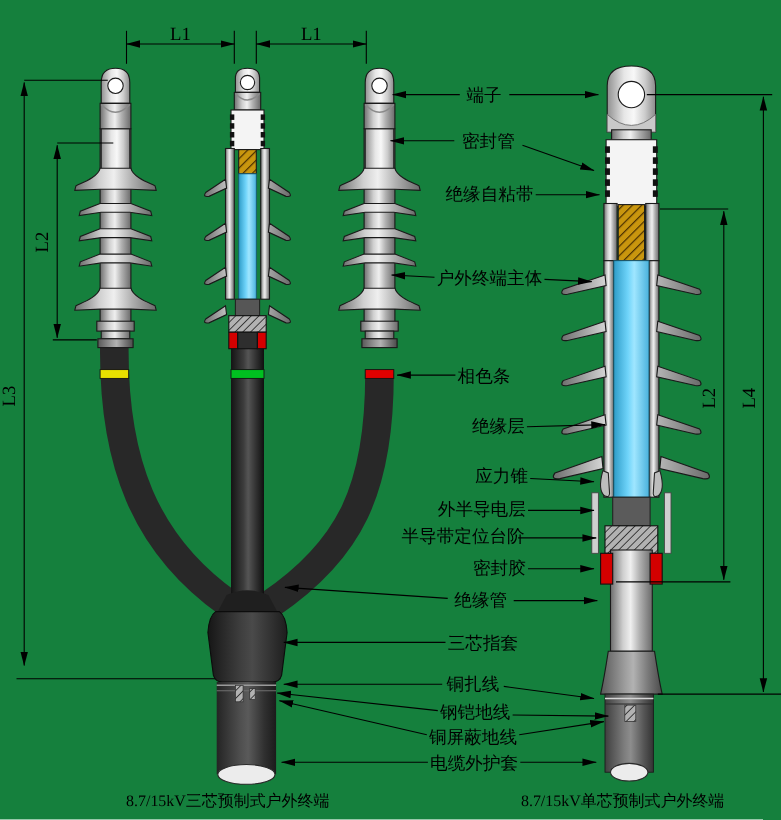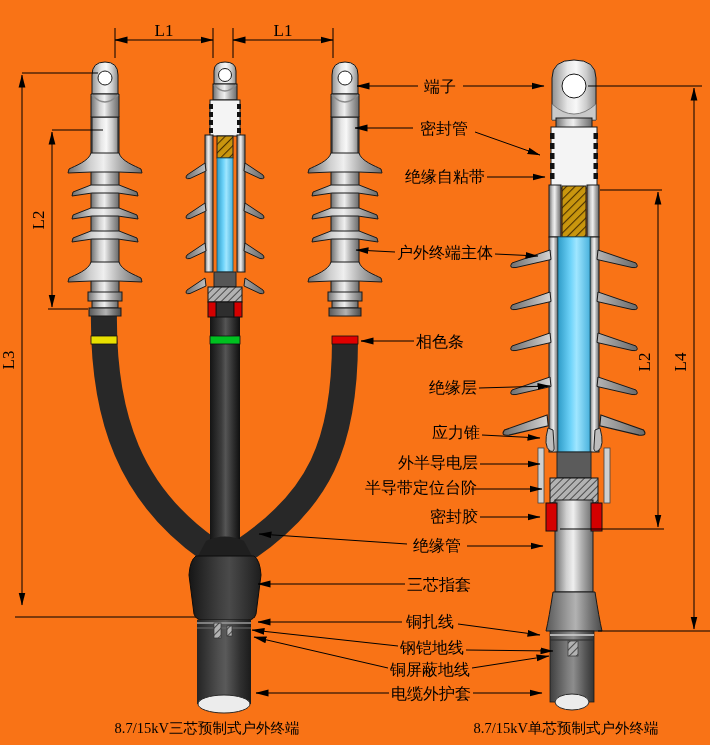--- a/index.html
+++ b/index.html
@@ -1,16 +1,16 @@
 <!DOCTYPE html>
 <html><head>
 <meta charset="utf-8">
 <style>
   html,body{margin:0;padding:0;background:#ffffff;}
-  #stage{position:relative;width:710px;height:745px;background:#f97316;overflow:hidden;}
+  #stage{position:relative;width:710px;height:745px;background:#15803d;overflow:hidden;}
   svg{position:absolute;left:0;top:0;}
   text{font-family:"Liberation Serif","DejaVu Serif",serif;fill:#000;}
   .cjk{font-size:16px;}
   .dim{font-size:17px;}
   .cap{font-size:14.5px;}
 </style>
 </head>
 <body>
 
 <div id="stage">

